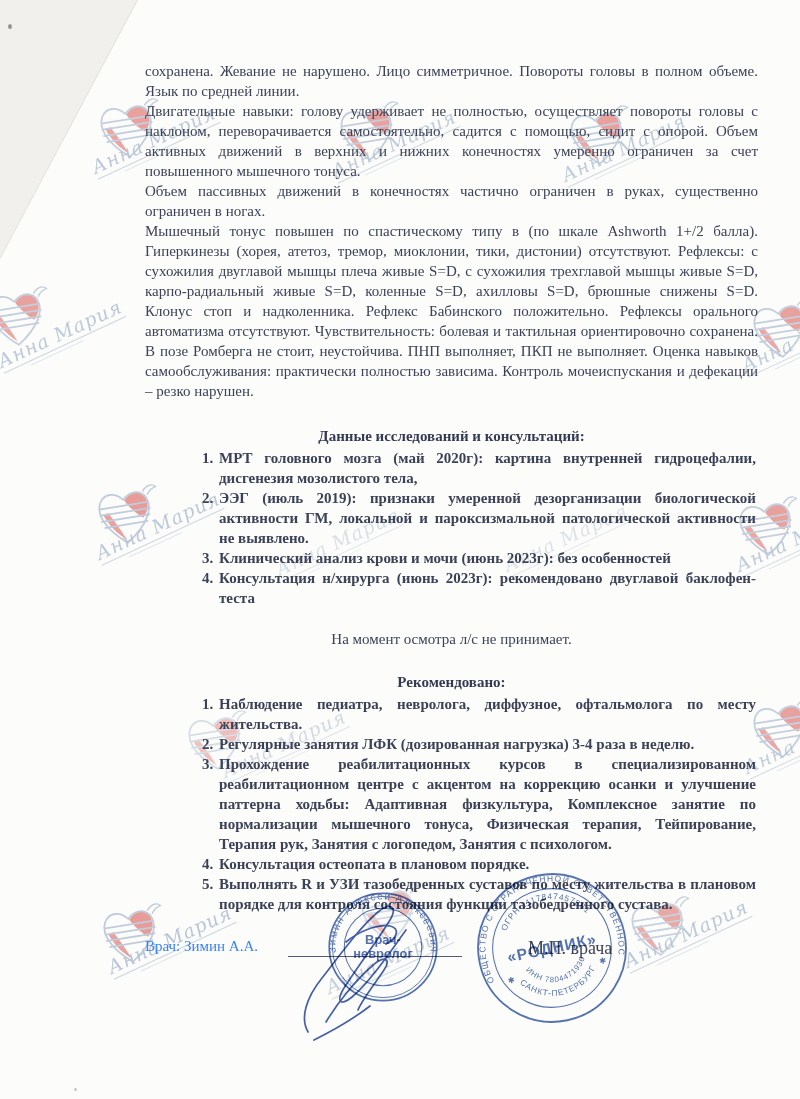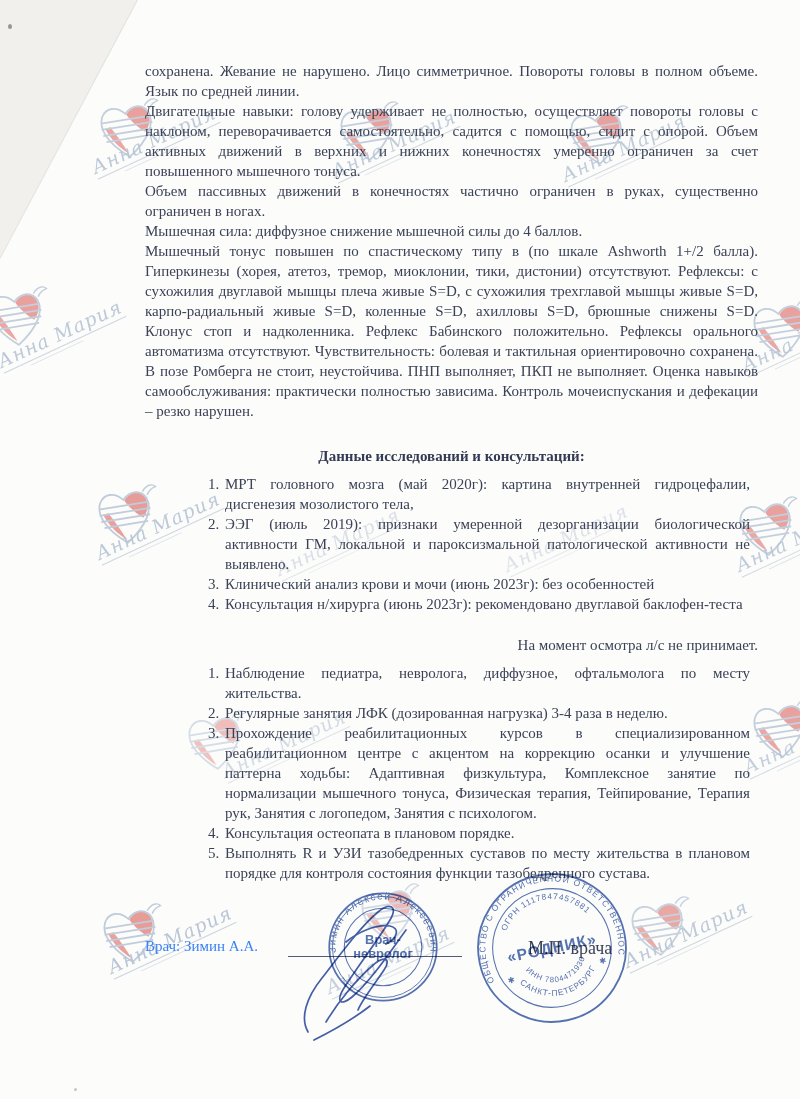--- a/index.html
+++ b/index.html
@@ -20,24 +20,24 @@
      color:#b6c4d6;transform-origin:left top;}
   .wm-script .flourish{display:block;height:1px;background:currentColor;opacity:.75;margin-top:1px;}
   .wm-script .subline{display:block;height:1px;width:58px;background:currentColor;opacity:.5;margin:3px 0 0 28px;}
 
   
   .content{position:absolute;left:145px;top:61px;width:613px;z-index:2;
      color:#3b4257;font-size:15px;line-height:20px;text-align:justify;}
   .content p{margin:0;}
   .heading{font-weight:bold;color:#333a54;text-align:center;}
   .research-heading{margin-top:25px !important;}
-  ol{margin:8px;padding:0 0 0 70px;text-align:justify;}
+  ol{margin:2px;padding:0 0 0 70px;text-align:justify;font-weight:bold;}
   ol li{padding-left:2px;}
   .diagnosis{font-weight:bold;color:#333a54;margin-top:23px !important;}
-  .meds-note{margin-top:21px !important;text-align:right;}
+  .meds-note{margin-top:21px !important;text-align:center;}
   .recommend-heading{margin-top:23px !important;}
 
   
   .sig-label{position:absolute;left:145px;top:938px;z-index:2;color:#3b82f6;font-size:15px;}
   .sig-line{position:absolute;left:288px;top:956px;width:174px;border-bottom:1.3px solid #55597a;z-index:2;}
   .mp-label{position:absolute;left:528px;top:938px;z-index:2;color:#3b4257;font-size:18px;}
   .stamp{position:absolute;z-index:3;mix-blend-mode:multiply;opacity:.92;}
   .stamp text{fill:#4767ad;font-family:"Liberation Sans",sans-serif;}
   .signature-svg{position:absolute;z-index:4;mix-blend-mode:multiply;}
   .hidden-defs{position:absolute;width:0;height:0;overflow:hidden;}
@@ -119,33 +119,33 @@
       <div class="wm-script" style="left: 322px; top: 978px; opacity: 0.8; transform: rotate(-25deg);"><span>Анна Мария</span><span class="flourish"></span><span class="subline"></span></div>
       <div class="wm-script" style="left: 620px; top: 952px; opacity: 0.9; transform: rotate(-25deg);"><span>Анна Мария</span><span class="flourish"></span><span class="subline"></span></div>
       <div class="wm-script" style="left: 272px; top: 560px; opacity: 0.5; transform: rotate(-25deg);"><span>Анна Мария</span><span class="flourish"></span><span class="subline"></span></div>
       <div class="wm-script" style="left: 500px; top: 556px; opacity: 0.45; transform: rotate(-25deg);"><span>Анна Мария</span><span class="flourish"></span><span class="subline"></span></div>
     </div>
 
   <div class="content">
     <p>сохранена. Жевание не нарушено. Лицо симметричное. Повороты головы в полном объеме. Язык по средней линии.</p>
     <p>Двигательные навыки: голову удерживает не полностью, осуществляет повороты головы с наклоном, переворачивается самостоятельно, садится с помощью, сидит с опорой. Объем активных движений в верхних и нижних конечностях умеренно ограничен за счет повышенного мышечного тонуса.</p>
     <p>Объем пассивных движений в конечностях частично ограничен в руках, существенно ограничен в ногах.</p>
-    <p>Мышечная сила: диффузное снижение мышечной силы до 4 баллов.</p>
     <p>Мышечный тонус повышен по спастическому типу в (по шкале Ashworth 1+/2 балла). Гиперкинезы (хорея, атетоз, тремор, миоклонии, тики, дистонии) отсутствуют. Рефлексы: с сухожилия двуглавой мышцы плеча живые S=D, с сухожилия трехглавой мышцы живые S=D, карпо-радиальный живые S=D, коленные S=D, ахилловы S=D, брюшные снижены S=D. Клонус стоп и надколенника. Рефлекс Бабинского положительно. Рефлексы орального автоматизма отсутствуют. Чувствительность: болевая и тактильная ориентировочно сохранена. В позе Ромберга не стоит, неустойчива. ПНП выполняет, ПКП не выполняет. Оценка навыков самообслуживания: практически полностью зависима. Контроль мочеиспускания и дефекации – резко нарушен.</p>
 
     <p class="heading research-heading">Данные исследований и консультаций:</p>
     <ol>
         <li>МРТ головного мозга (май 2020г): картина внутренней гидроцефалии, дисгенезия мозолистого тела,</li>
         <li>ЭЭГ (июль 2019): признаки умеренной дезорганизации биологической активности ГМ, локальной и пароксизмальной патологической активности не выявлено.</li>
         <li>Клинический анализ крови и мочи (июнь 2023г): без особенностей</li>
         <li>Консультация н/хирурга (июнь 2023г): рекомендовано двуглавой баклофен-теста</li>
       </ol>
 
     <p class="meds-note">На момент осмотра л/с не принимает.</p>
 
+    <p class="heading recommend-heading">Рекомендовано:</p>
     <ol>
         <li>Наблюдение педиатра, невролога, диффузное, офтальмолога по месту жительства.</li>
         <li>Регулярные занятия ЛФК (дозированная нагрузка) 3-4 раза в неделю.</li>
         <li>Прохождение реабилитационных курсов в специализированном реабилитационном центре с акцентом на коррекцию осанки и улучшение паттерна ходьбы: Адаптивная физкультура, Комплексное занятие по нормализации мышечного тонуса, Физическая терапия, Тейпирование, Терапия рук, Занятия с логопедом, Занятия с психологом.</li>
         <li>Консультация остеопата в плановом порядке.</li>
         <li>Выполнять R и УЗИ тазобедренных суставов по месту жительства в плановом порядке для контроля состояния функции тазобедренного сустава.</li>
       </ol>
   </div>
 
   <div class="sig-label">Врач: Зимин А.А.</div>

